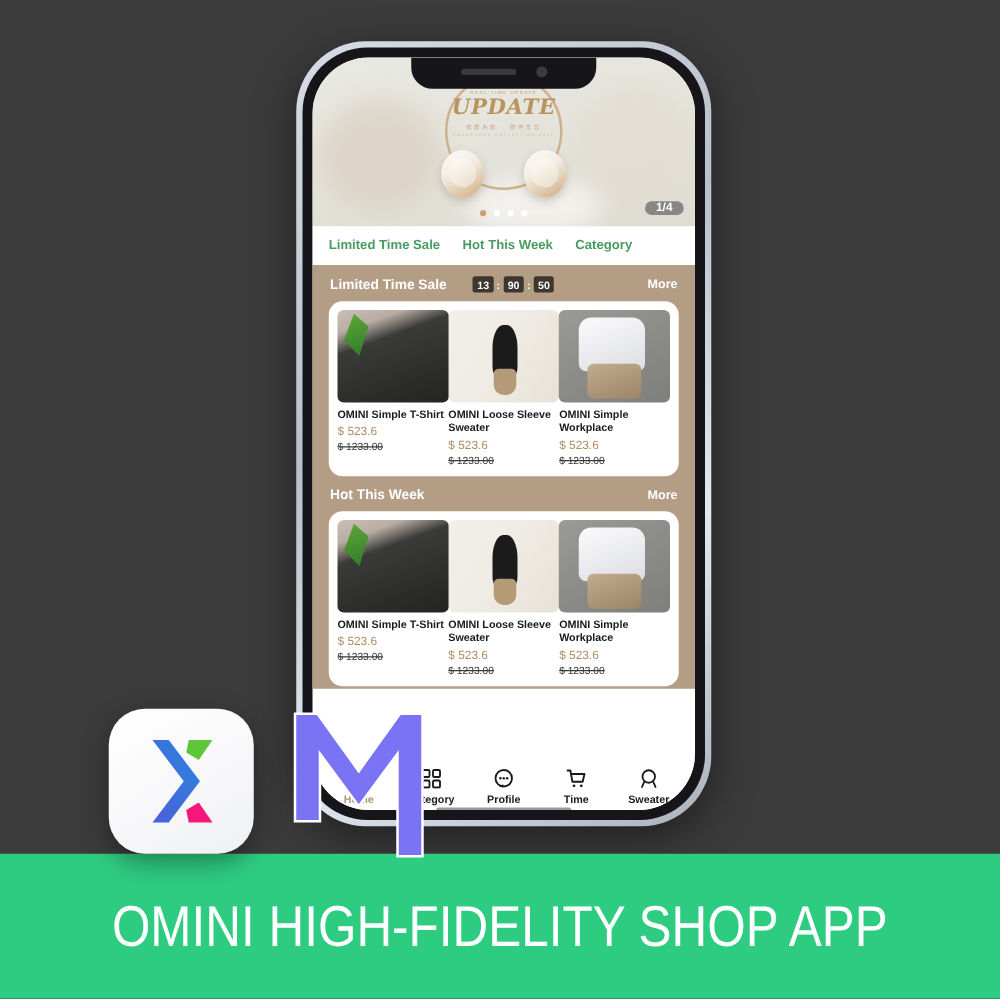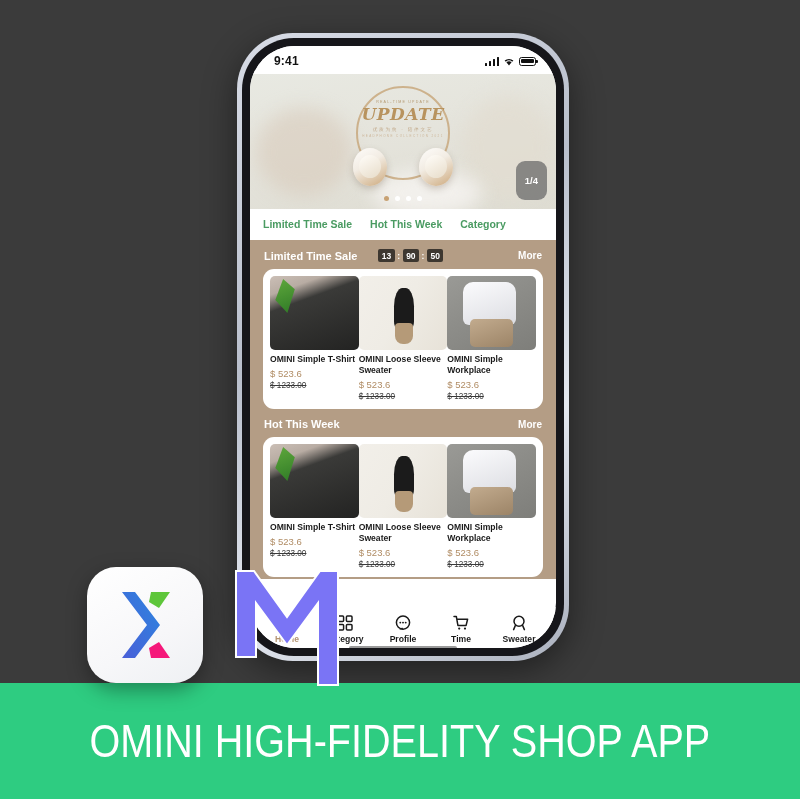--- a/index.html
+++ b/index.html
@@ -154,21 +154,21 @@
   #hp-sub { font-size: 4.6px; color: #bfa585; letter-spacing: 1.8px; margin-top: 3px; }
   #hp-sub2 { font-size: 3px; color: #cdb79a; letter-spacing: 1.4px; margin-top: 2px; }
 
   #dots { position: absolute; left: 50%; transform: translateX(-50%); bottom: 8px; display: flex; gap: 6px; }
   #dots span { width: 5px; height: 5px; border-radius: 50%; background: #ffffff; }
   #dots span.active { background: #c8a274; }
   #page-badge {
     position: absolute; right: 9px; bottom: 9px;
     background: rgba(110,110,110,.78); color: #fff;
     font-size: 9.5px; font-weight: bold;
-    padding: 14px 9px; border-radius: 9px; margin-top: 32px;
+    padding: 0 9px; border-radius: 9px; margin-top: 32px;
   }
 
   
   #tabs {
     display: flex; align-items: center; gap: 18px;
     padding: 9px 13px 10px 13px;
     background: #ffffff;
   }
   .tab {
     font-size: 10.5px; font-weight: bold; color: #4a9b62;
@@ -276,39 +276,20 @@
 
 <div id="phone">
  <div id="phone-bezel">
   <div id="screen">
 
     <div id="notch">
       <div id="notch-speaker"></div>
       <div id="notch-camera"></div>
     </div>
 
-    <div id="statusbar">
-      <div id="status-time">9:41</div>
-      <div id="status-icons">
-        <div class="sig-bars">
-              <i></i>
-              <i></i>
-              <i></i>
-              <i></i>
-            </div>
-        <div class="wifi">
-          <svg width="12" height="9" viewBox="0 0 12 9">
-                <path d="M6 8.4 L3.4 5.3 A4.1 4.1 0 0 1 8.6 5.3 Z M1.6 3.6 A6.6 6.6 0 0 1 10.4 3.6 L9.2 4.7 A5 5 0 0 0 2.8 4.7 Z" fill="#111"></path>
-              </svg>
-        </div>
-        <div class="batt">
-              <i></i>
-            </div>
-      </div>
-    </div>
 
 
     <div id="carousel">
       <div class="blur-blob" id="blob1"></div>
       <div class="blur-blob" id="blob2"></div>
       <div class="blur-blob" id="blob3"></div>
 
       <div id="headphone">
         <div class="hp-ring"></div>
         <div class="hp-cup l"></div>

